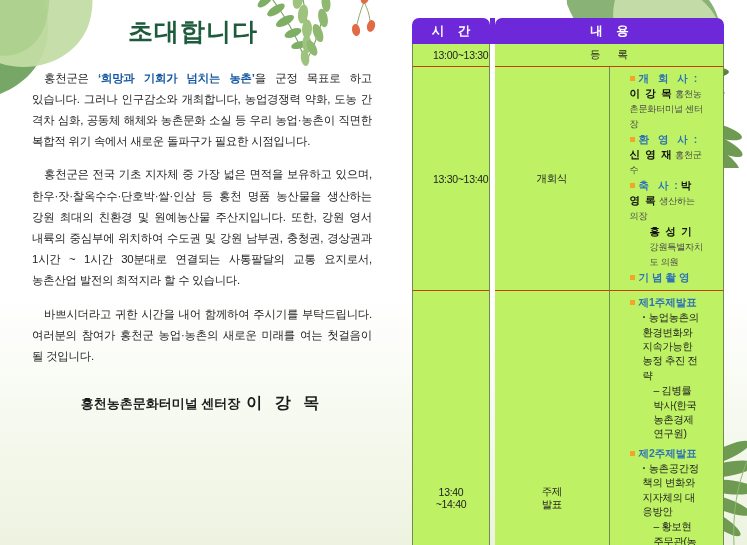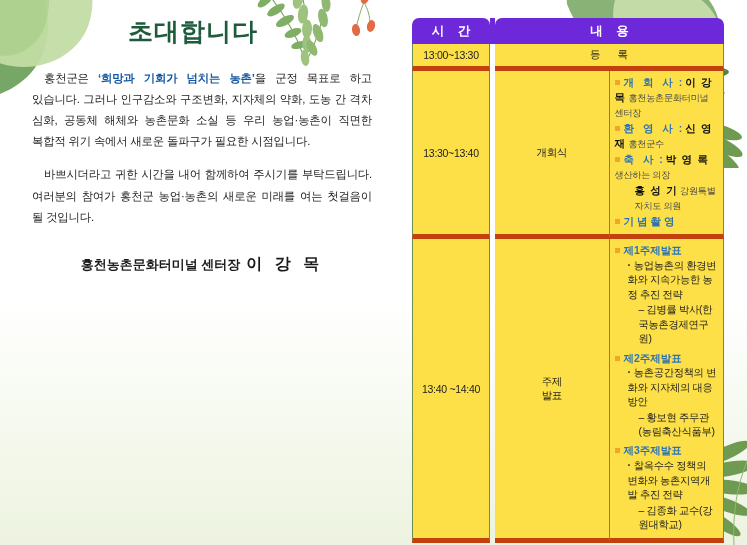--- a/index.html
+++ b/index.html
@@ -106,27 +106,27 @@
     text-indent: 5px;
     height: 26px;
     vertical-align: middle;
     padding: 0;
   }
   th.th-time { border-radius: 7px 7px 0 0; width: 78px; }
   th.th-content { border-radius: 7px 7px 0 0; }
   th.th-gap { background: transparent; width: 5px; padding: 0; }
 
   table.schedule td {
-    border-bottom: 5px solid #c2410c;
+    border-bottom: 1px solid #c2410c;
     border-right: 1px solid #6f8d53;
     font-size: 10.5px;
     color: #1c1c1c;
-    padding: 4px 5px;
+    padding: 4px 20px;
     vertical-align: middle;
-    background: #fde047;
+    background: #bef264;
   }
   td.c-time {
     background: #eef4e1;
     text-align: center;
     font-size: 10.8px;
     border-left: 1px solid #6f8d53;
     width: 78px;
     letter-spacing: -0.3px;
   }
   td.c-kind {
@@ -263,21 +263,22 @@
       <ellipse cx="56" cy="70" rx="26" ry="6.5" transform="rotate(20 56 70)"></ellipse>
       <ellipse cx="52" cy="88" rx="22" ry="6" transform="rotate(34 52 88)"></ellipse>
     </g>
     <path d="M92 0 C 70 30, 62 70, 64 110" stroke="#8fb870" stroke-width="1" fill="none"></path>
   </svg>
 
   <div class="col-left">
     <h1 class="brush-title" id="invite-title">초대합니다</h1>
 
     <div id="invitation-body">
-        <div class="para"><span>홍천군은 </span><span class="hl">‘희망과 기회가 넘치는 농촌’</span><span>을 군정 목표로 하고 있습니다. 그러나 인구감소와 구조변화, 지자체의 약화, 도농 간 격차 심화, 공동체 해체와 농촌문화 소실 등 우리 농업·농촌이 직면한 복합적 위기 속에서 새로운 돌파구가 필요한 시점입니다.</span></div>
+        <div class="para"><span>홍천군은 </span><span class="hl">‘희망과 기회가 넘치는 농촌’</span><span>을 군정 목표로 하고 있습니다. 그러나 인구감소와 개최합니다, 농업경쟁력 약화, 도농 간 격차 심화, 공동체 해체와 농촌문화 소실 등 우리 농업·농촌이 직면한 복합적 위기 속에서 새로운 돌파구가 필요한 시점입니다.</span></div>
+        <div class="para"><span>홍천군은 전국 기초 지자체 중 가장 넓은 면적을 보유하고 있으며, 한우·잣·찰옥수수·단호박·쌀·인삼 등 홍천 명품 농산물을 생산하는 강원 최대의 친환경 및 원예농산물 주산지입니다. 또한, 강원 영서 내륙의 중심부에 위치하여 수도권 및 강원 남부권, 충청권, 경상권과 1시간 ~ 1시간 30분대로 연결되는 사통팔달의 교통 요지로서, 농촌산업 발전의 최적지라 할 수 있습니다.</span></div>
         <div class="para"><span>바쁘시더라고 귀한 시간을 내어 함께하여 주시기를 부탁드립니다. 여러분의 참여가 홍천군 농업·농촌의 새로운 미래를 여는 첫걸음이 될 것입니다.</span></div>
       </div>
 
     <div class="signature">
       <span>홍천농촌문화터미널 센터장</span><span class="sig-name">이 강 목</span>
     </div>
   </div>
 
   <div class="col-right">
 

